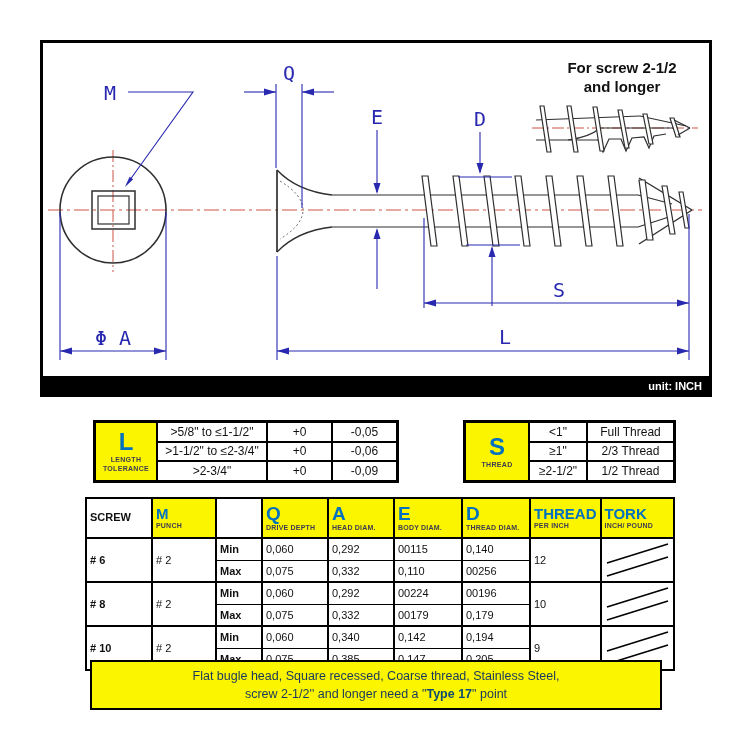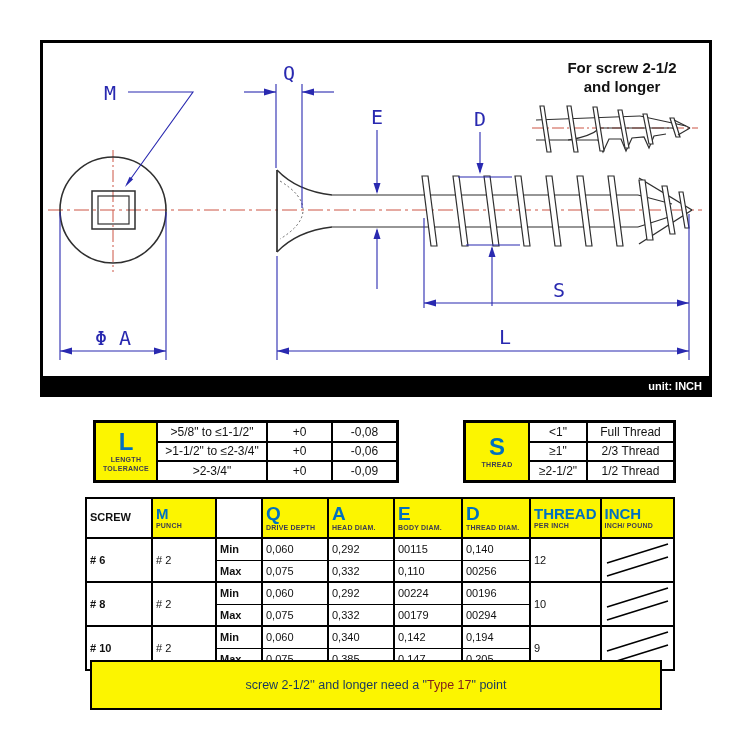--- a/index.html
+++ b/index.html
@@ -35,21 +35,21 @@
   td.blankhead{background:#fff !important;}
   td.screwcell{font-weight:bold;}
   td.mm{font-size:9.5px;color:#222;font-weight:bold;}
   td.tork-cell{padding:0;}
   td.tork-cell svg{display:block;}
 
   
   #footer{left:90px;top:660px;width:572px;height:50px;background:#FCF500;border:2.5px solid #000;
      display:flex;flex-direction:column;align-items:center;justify-content:center;
      font-size:12.5px;color:#17375E;line-height:1.45;box-sizing:border-box;}
-  #footer .hl{font-weight:normal;color:#7f1d1d;}
+  #footer .hl{font-weight:bold;color:#0c4a6e;}
 
   text{font-family:"DejaVu Sans Mono",monospace;}
   .note-text{font-family:"Liberation Sans",sans-serif;font-weight:bold;font-size:15px;fill:#111;}
   .unit-text{font-family:"Liberation Sans",sans-serif;font-weight:bold;font-size:11px;fill:#fff;}
   .dim-label{font-size:20px;fill:#2929B0;}
 </style>
 </head>
 <body>
 
 <svg id="drawing" class="abs" width="672" height="357" viewBox="0 0 672 357">
@@ -173,21 +173,21 @@
 </svg>
 
 <div id="ltable" class="abs mini-table">
   <div class="cell mini-head">
     <span class="big">L</span>
     <span class="cap">LENGTH</span>
     <span class="cap">TOLERANCE</span>
   </div>
   <div class="cell">&gt;5/8" to ≤1-1/2"</div>
   <div class="cell">+0</div>
-  <div class="cell">-0,08</div>
+  <div class="cell">-0,05</div>
   <div class="cell">&gt;1-1/2" to ≤2-3/4"</div>
   <div class="cell">+0</div>
   <div class="cell">-0,06</div>
   <div class="cell">&gt;2-3/4"</div>
   <div class="cell">+0</div>
   <div class="cell">-0,09</div>
 </div>
 
 <div id="stable" class="abs mini-table">
   <div class="cell mini-head">
@@ -236,21 +236,21 @@
       </td>
       <td>
         <span class="hL">D</span>
         <span class="hS">THREAD DIAM.</span>
       </td>
       <td>
         <span class="hM">THREAD</span>
         <span class="hS">PER INCH</span>
       </td>
       <td>
-        <span class="hM">INCH</span>
+        <span class="hM">TORK</span>
         <span class="hS">INCH/ POUND</span>
       </td>
     </tr>
   </thead>
   <tbody>
 
     <tr class="grp">
       <td rowspan="2" class="screwcell"># 6</td>
       <td rowspan="2"># 2</td>
       <td class="mm">Min</td>
@@ -288,21 +288,21 @@
           <line x1="2" y1="21" x2="63" y2="2" stroke="#000" stroke-width="1.5"></line>
           <line x1="2" y1="34" x2="63" y2="15" stroke="#000" stroke-width="1.5"></line>
         </svg>
       </td>
     </tr>
     <tr>
       <td class="mm">Max</td>
       <td>0,075</td>
       <td>0,332</td>
       <td>00179</td>
-      <td>00294</td>
+      <td>0,179</td>
     </tr>
 
     <tr class="grp">
       <td rowspan="2" class="screwcell"># 10</td>
       <td rowspan="2"># 2</td>
       <td class="mm">Min</td>
       <td>0,060</td>
       <td>0,340</td>
       <td>0,142</td>
       <td>0,194</td>
@@ -318,14 +318,15 @@
       <td class="mm">Max</td>
       <td>0,075</td>
       <td>0,385</td>
       <td>0,147</td>
       <td>0,205</td>
     </tr>
   </tbody>
 </table>
 
 <div id="footer" class="abs">
+  <div>Flat bugle head, Square recessed, Coarse thread, Stainless Steel,</div>
   <div><span>screw  2-1/2'' and longer need a  "</span><span class="hl">Type 17</span><span>" point</span></div>
 </div>
 
 </body></html>

